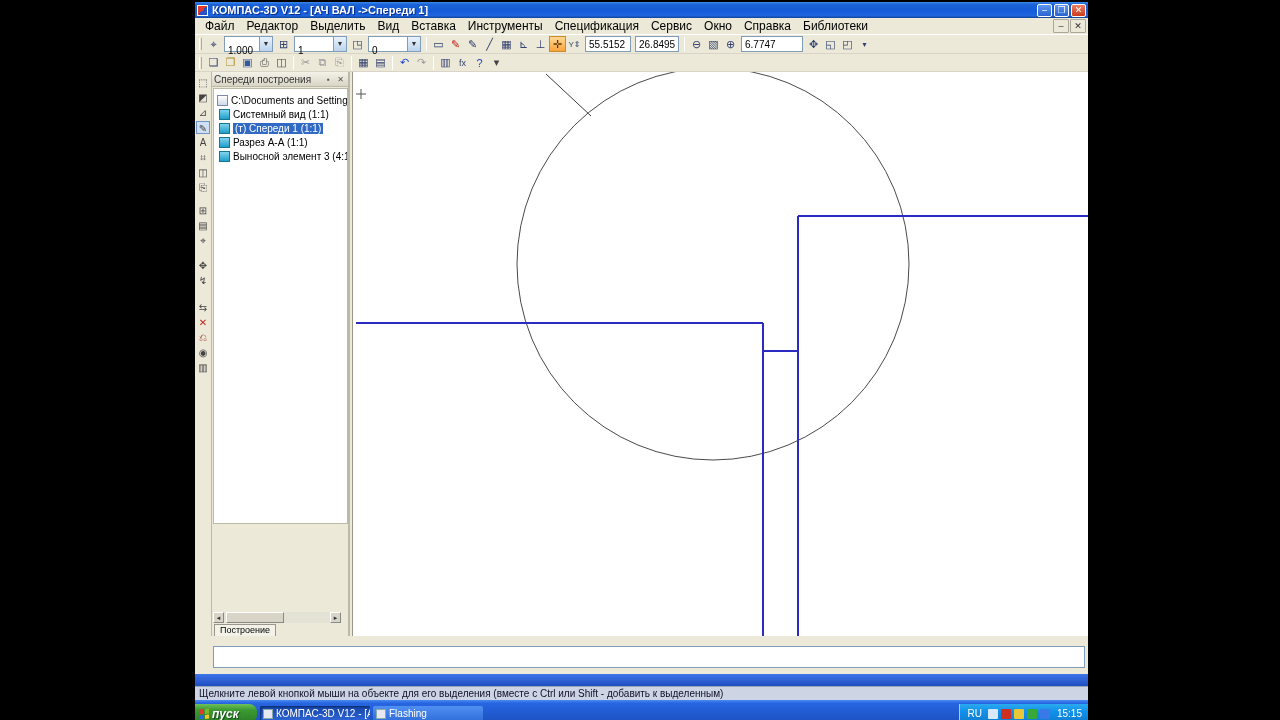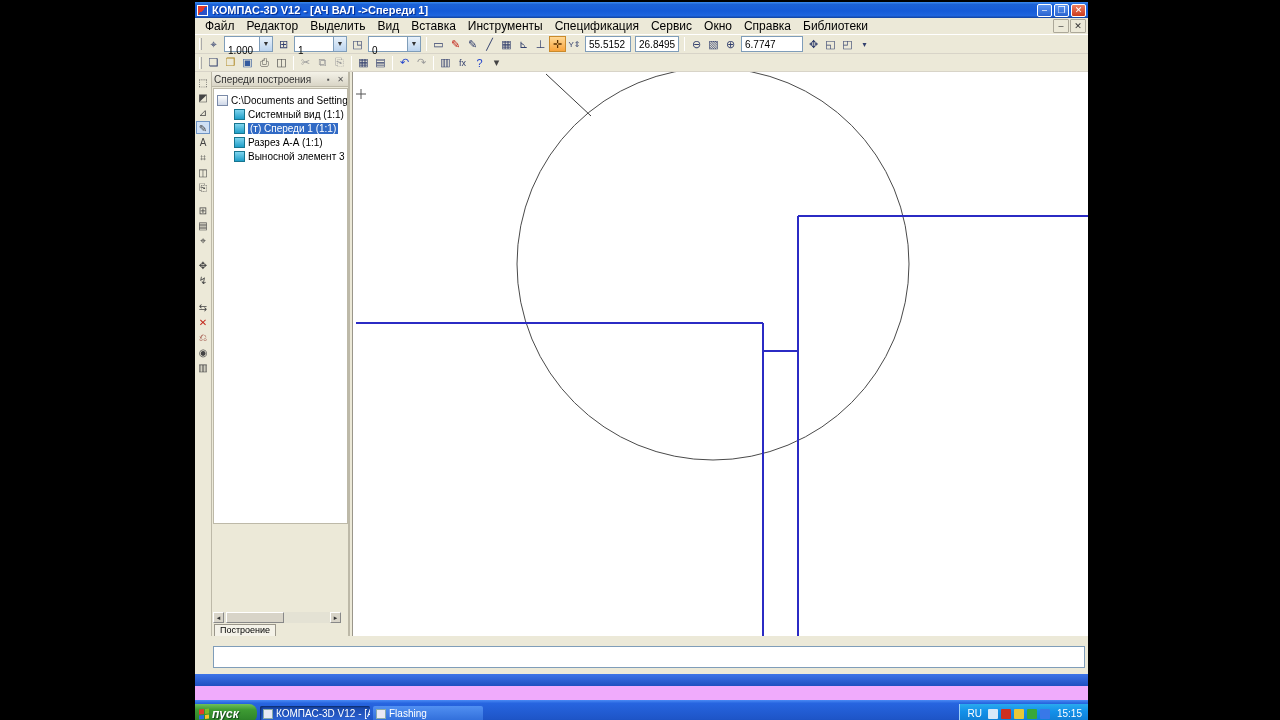--- a/index.html
+++ b/index.html
@@ -1,19 +1,19 @@
 <!DOCTYPE html>
 <html><head>
 <meta charset="utf-8">
 <style>
   * { margin:0; padding:0; box-sizing:border-box; }
   html,body { width:1280px; height:720px; background:#000; overflow:hidden;
               font-family:"Liberation Sans", sans-serif; }
   .screen { position:absolute; left:195px; top:2px; width:893px; height:717px;
-            background:#f0abfc; font-size:11px; color:#000; }
+            background:#14b8a6; font-size:11px; color:#000; }
 
   
   .titlebar { position:absolute; left:0; top:0; width:100%; height:16px;
     background:linear-gradient(180deg,#3C8CF0 0%,#1C62D6 15%,#155BD8 55%,#1E65DE 85%,#11419C 100%);
     display:flex; align-items:center; padding:0 2px; }
   .app-ico { width:11px; height:11px; background:linear-gradient(135deg,#e03a2a 50%,#2a52c8 50%);
     border:1px solid #fff; margin-right:4px; flex:none; }
   .title-text { color:#fff; font-weight:bold; font-size:11px; text-shadow:1px 1px 1px #00268a;
     white-space:nowrap; overflow:hidden; }
   .win-btns { margin-left:auto; display:flex; gap:2px; }
@@ -59,21 +59,21 @@
   .treepanel { position:absolute; left:17px; top:0; width:138px; height:100%; background:#ECE9D8;
     border-right:2px solid #BDB9A8; }
   .tree-header { position:absolute; left:0; top:0; width:100%; height:15px;
     background:linear-gradient(180deg,#f4f2e8,#d9d5c6); border-bottom:1px solid #BDB9A8;
     font-size:10px; color:#333; padding:1px 2px; display:flex; align-items:center; }
   .tree-header .hbtn { margin-left:auto; width:11px; font-size:8px; text-align:center; color:#555; }
   .tree-header .hbtn + .hbtn { margin-left:1px; }
   .tree-list { position:absolute; left:1px; top:16px; width:135px; height:436px; background:#fff;
     border:1px solid #BDB9A8; overflow:hidden; padding-top:4px; }
   .trow { display:flex; align-items:center; height:14px; font-size:10px; white-space:nowrap; padding-left:3px; }
-  .trow.child { padding-left:20px; }
+  .trow.child { padding-left:5px; }
   .trow .doc-ico { width:11px; height:11px; flex:none; margin-right:3px;
     background:linear-gradient(180deg,#fefefe,#cfd8e8); border:1px solid #7a8aa8; }
   .trow .sheet-ico { width:11px; height:11px; flex:none; margin-right:3px;
     background:linear-gradient(180deg,#7fd4ee,#1f9ec8); border:1px solid #17758f; }
   .trow .lbl { overflow:hidden; text-overflow:clip; }
   .trow.sel .lbl { background:#316AC5; color:#fff; padding:0 2px; }
   .tree-hscroll { position:absolute; left:1px; top:540px; width:128px; height:11px;
     background:#E4E2D4; display:flex; }
   .sbtn { width:11px; height:11px; background:#D8D4C8; border:1px solid #fff;
     border-right-color:#888; border-bottom-color:#888; font-size:7px; text-align:center; line-height:9px; color:#333; flex:none; }
@@ -277,20 +277,23 @@
           <line x1="3" y1="22" x2="13" y2="22" stroke="#555" stroke-width="1"></line>
           <line x1="8" y1="17" x2="8" y2="27" stroke="#555" stroke-width="1"></line>
         </svg>
     </div>
   </div>
 
   <div class="msgpanel">
     <input class="msg-input" value="" style="">
   </div>
   <div class="bluestrip"></div>
+  <div class="statusbar">
+    <span>Щелкните левой кнопкой мыши на объекте для его выделения (вместе с Ctrl или Shift - добавить к выделенным)</span>
+  </div>
 
   <div class="taskbar">
     <div class="startbtn">
       <span class="flag">
         <i style="background:#e23a2a"></i>
           <i style="background:#7fba28"></i>
         <i style="background:#2a6ae0"></i>
           <i style="background:#f8c428"></i>
       </span>
       <span>пуск</span>

